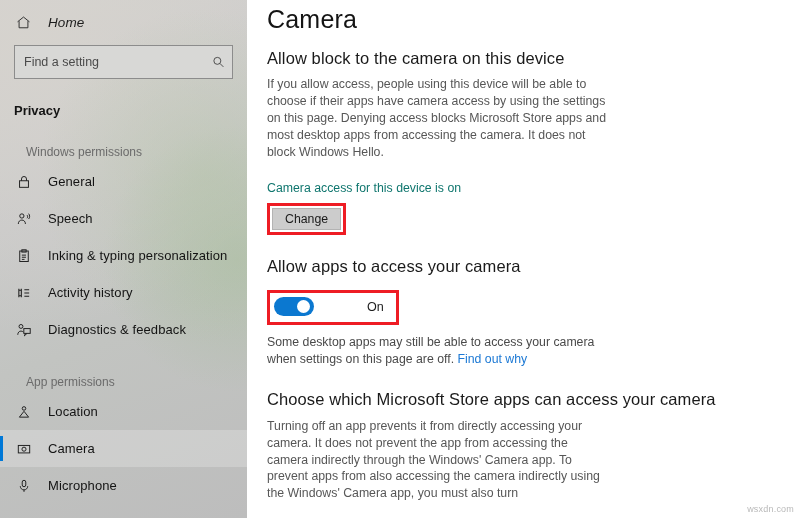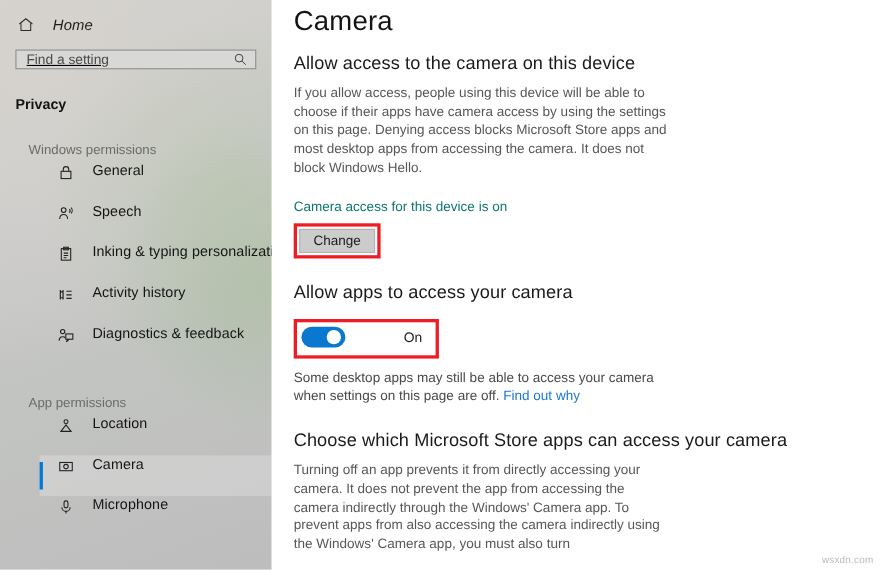--- a/index.html
+++ b/index.html
@@ -56,28 +56,27 @@
   .home-label {
     font-size: 13.5px;
     color: #1d1d1d;
     margin-left: 16px;
     letter-spacing: .1px;
   }
 
   
   .search-wrap {
     margin: 5px 14px 0 14px;
-    height: 18px;
+    height: 34px;
     background: #d8d8d6;
     border: 1px solid #8c8c8c;
     display: flex;
     align-items: center;
     box-sizing: border-box;
     position: relative;
-    text-decoration: underline;
   }
   .search-input {
     border: 0;
     outline: 0;
     background: transparent;
     font-family: "Liberation Sans", sans-serif;
     font-size: 12.5px;
     color: #3a3a3a;
     padding: 0 24px 0 9px;
     width: 100%;
@@ -109,25 +108,24 @@
     font-size: 12px;
     color: #6b6b6b;
     padding-left: 26px;
     margin-top: 27px;
     margin-bottom: 4px;
   }
 
   .nav-item {
     position: relative;
     display: flex;
-    align-items: flex-start;
+    align-items: center;
     height: 37px;
     padding-left: 14px;
     box-sizing: border-box;
-    margin-left: 36px;
   }
   .nav-item .nav-icon {
     width: 19px;
     height: 19px;
     display: inline-flex;
     align-items: center;
     justify-content: center;
     color: #212121;
     flex: 0 0 19px;
   }
@@ -396,21 +394,21 @@
       </span>
       <span class="nav-label">Microphone</span>
     </div>
 
   </div>
 
   <div id="content">
 
     <h1 class="page-title">Camera</h1>
 
-    <h2 class="h2">Allow access to the camera on this device</h2>
+    <h2 class="h2">Allow block to the camera on this device</h2>
     <p class="body-text">If you allow access, people using this device will be able to choose if their apps have camera access by using the settings on this page. Denying access blocks Microsoft Store apps and most desktop apps from accessing the camera. It does not block Windows Hello.</p>
 
     <p class="status-text">Camera access for this device is on</p>
 
     <div class="annot annot-change">
       <button class="change-btn">Change</button>
     </div>
 
     <h2 class="h2 tight">Allow apps to access your camera</h2>
 

